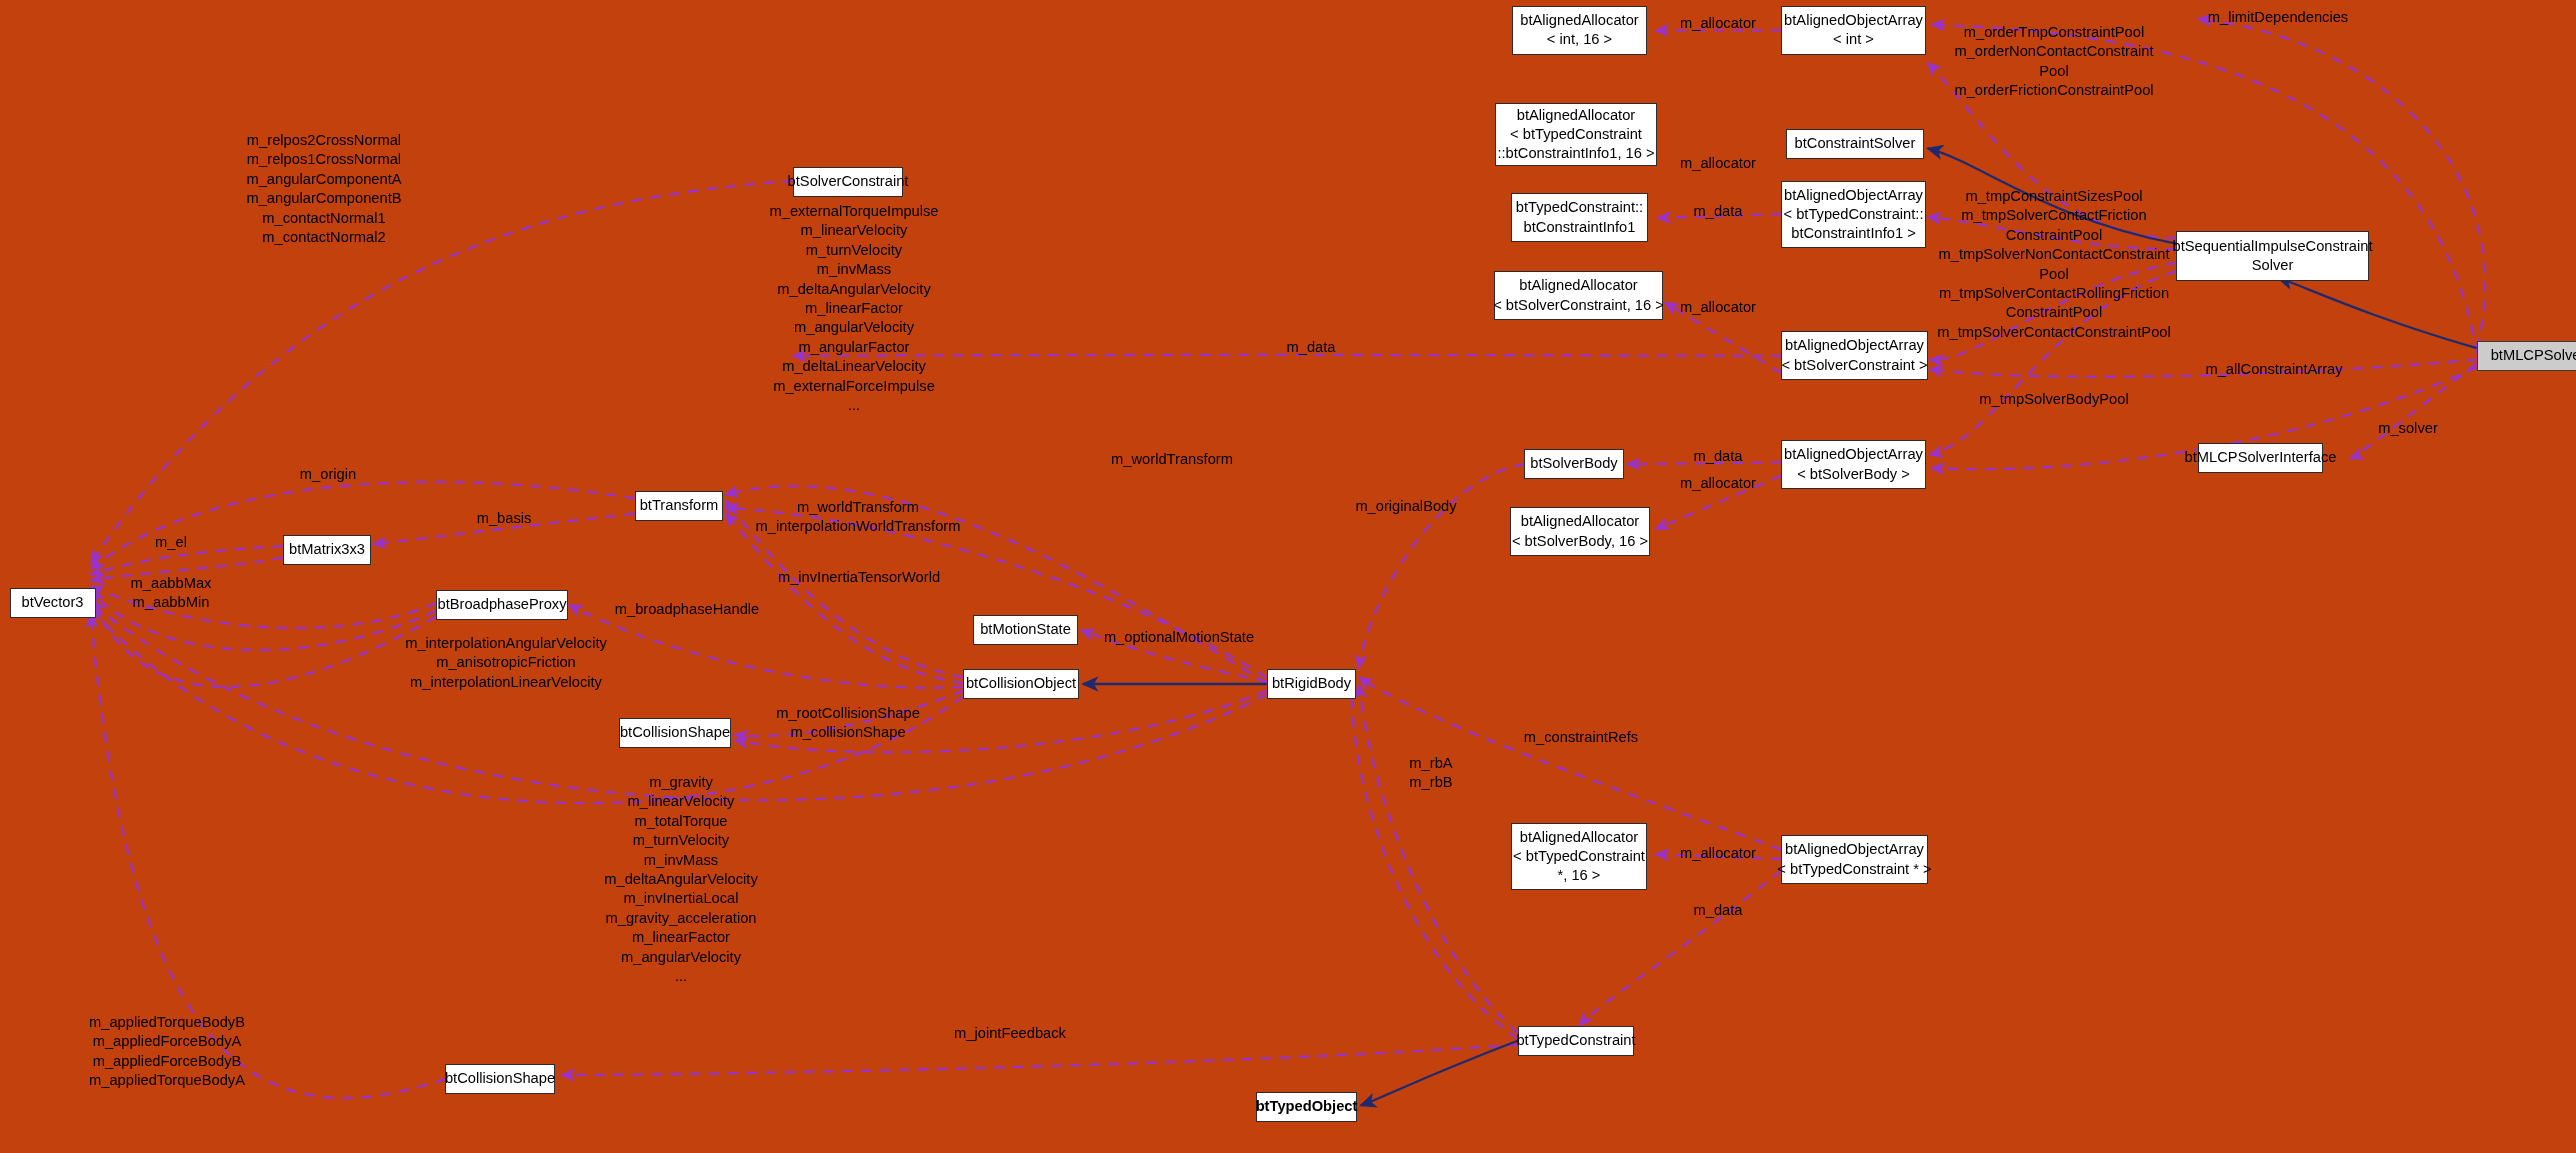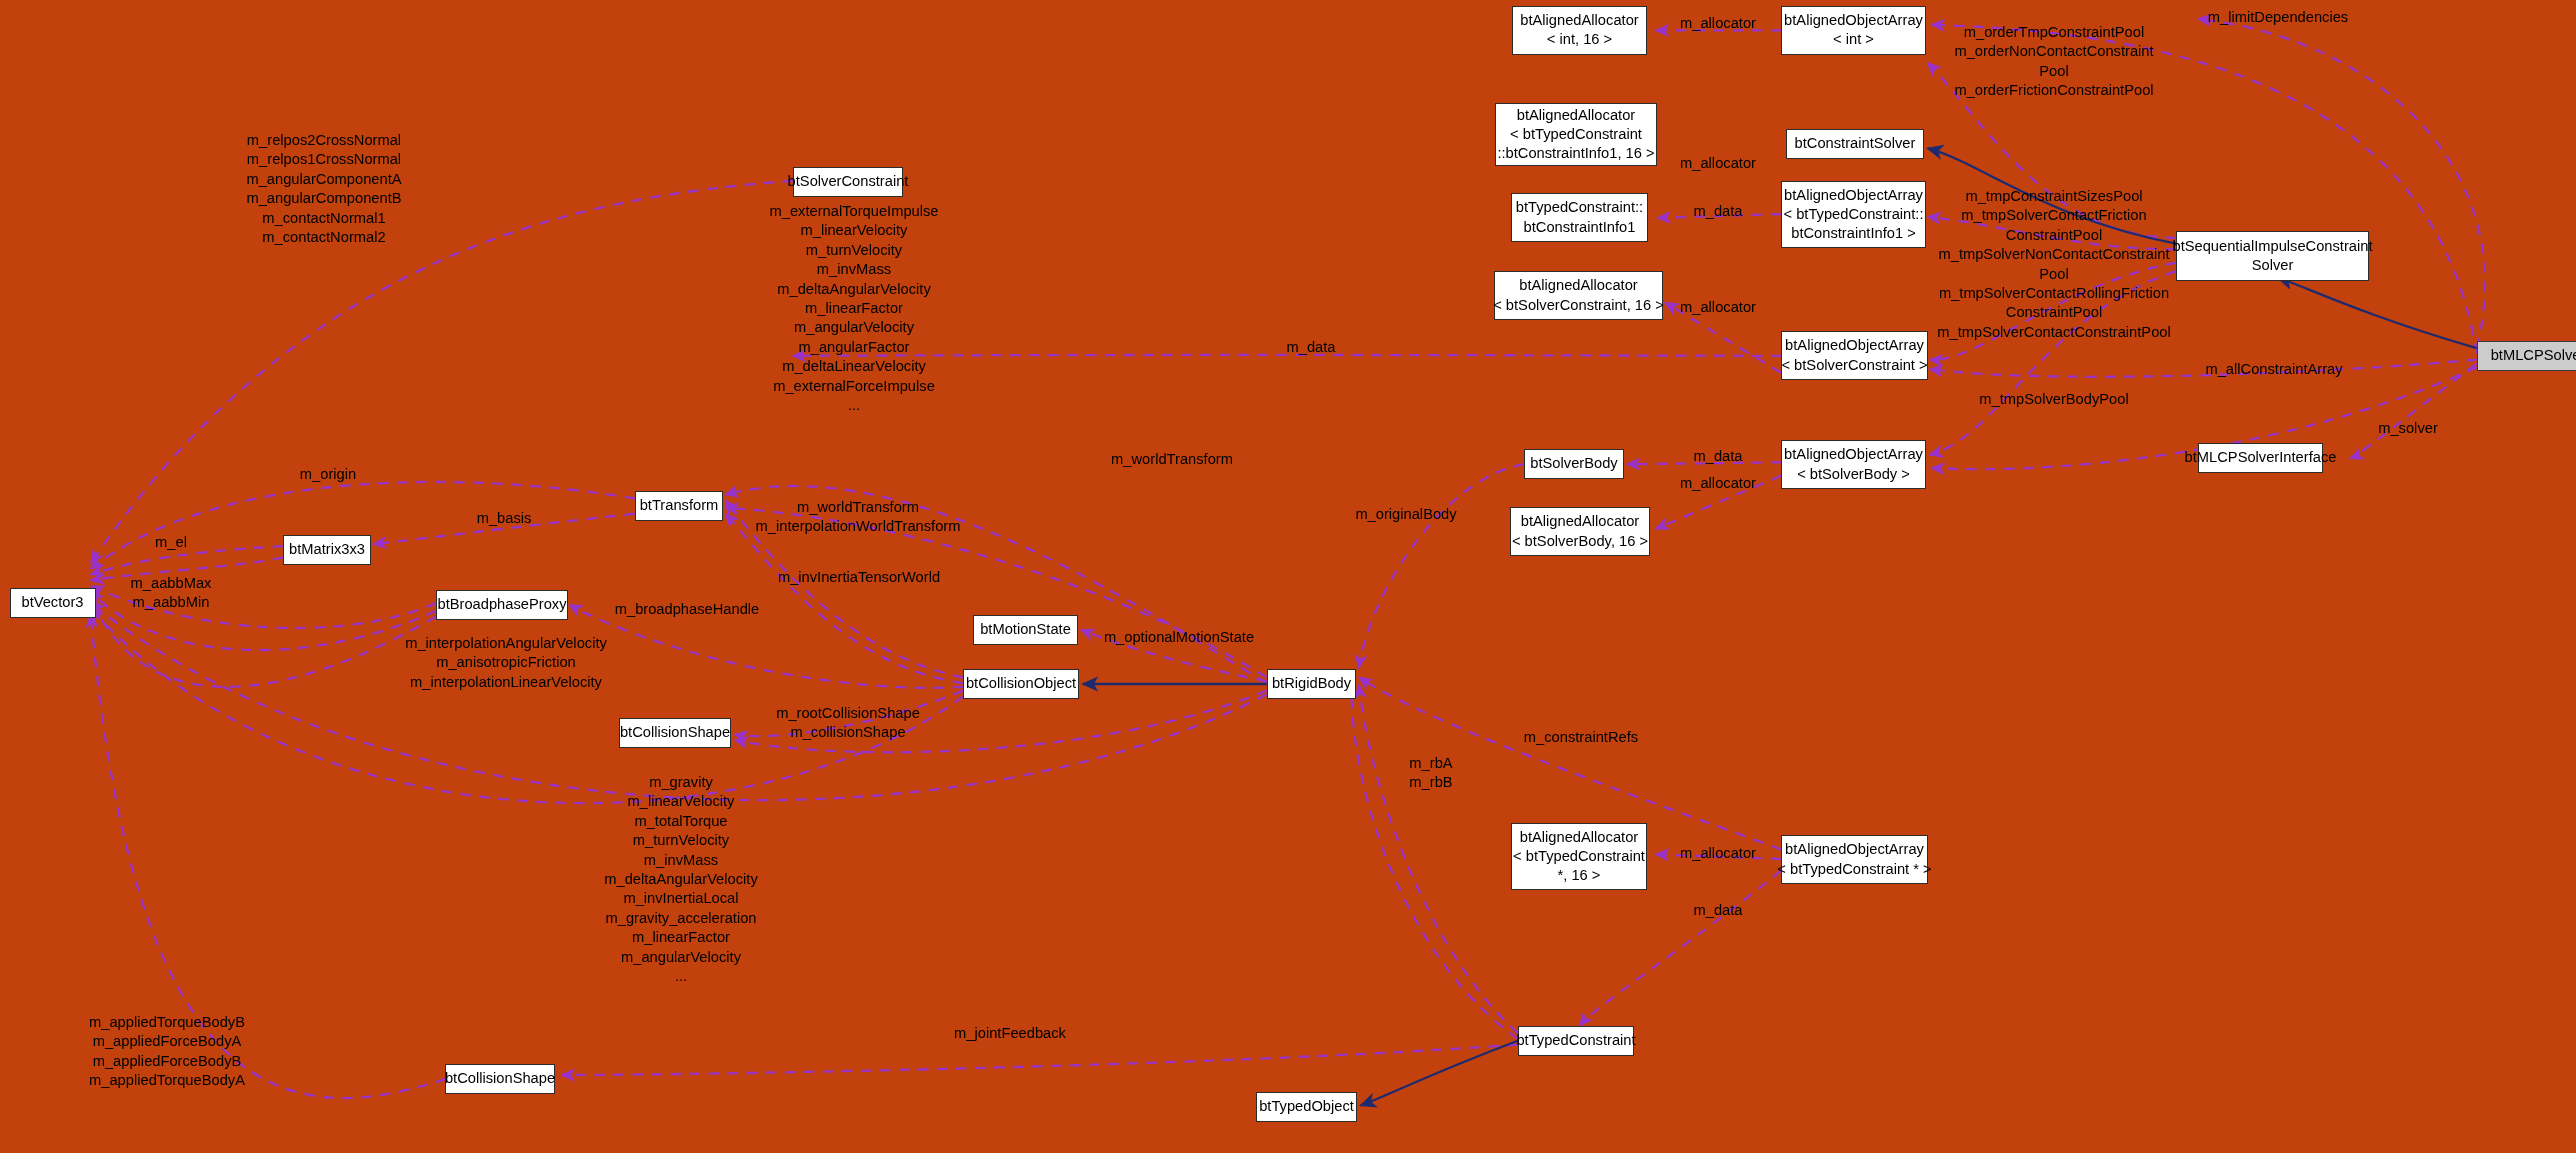--- a/index.html
+++ b/index.html
@@ -185,21 +185,21 @@
       <div class="node" style="left: 1781px; top: 835px; width: 147px; height: 49px;">
         <span class="ln">btAlignedObjectArray</span>
         <span class="ln">&lt; btTypedConstraint * &gt;</span>
       </div>
       <div class="node" style="left: 1518px; top: 1026px; width: 116px; height: 30px;">
         <span class="ln">btTypedConstraint</span>
       </div>
       <div class="node" style="left: 445px; top: 1064px; width: 110px; height: 30px;">
         <span class="ln">btCollisionShape</span>
       </div>
-      <div class="node" style="left: 1256px; top: 1092px; width: 101px; height: 30px;">
+      <div class="node" style="left: 1256px; top: 1092px; width: 101px; height: 30px; font-weight: bold;">
         <span class="ln">btTypedObject</span>
       </div>
     </div>
   <div id="labels-layer">
       <div class="lbl multi" style="left: 324px; top: 131px;">
         <div>m_relpos2CrossNormal</div>
         <div>m_relpos1CrossNormal</div>
         <div>m_angularComponentA</div>
         <div>m_angularComponentB</div>
         <div>m_contactNormal1</div>
@@ -291,21 +291,21 @@
         <div>m_invInertiaTensorWorld</div>
       </div>
       <div class="lbl multi" style="left: 687px; top: 600px;">
         <div>m_broadphaseHandle</div>
       </div>
       <div class="lbl multi" style="left: 506px; top: 634px;">
         <div>m_interpolationAngularVelocity</div>
         <div>m_anisotropicFriction</div>
         <div>m_interpolationLinearVelocity</div>
       </div>
-      <div class="lbl multi" style="left: 1406px; top: 497px; margin-top: 8px;">
+      <div class="lbl multi" style="left: 1406px; top: 497px;">
         <div>m_originalBody</div>
       </div>
       <div class="lbl multi" style="left: 1179px; top: 628px;">
         <div>m_optionalMotionState</div>
       </div>
       <div class="lbl multi" style="left: 848px; top: 704px;">
         <div>m_rootCollisionShape</div>
         <div>m_collisionShape</div>
       </div>
       <div class="lbl multi" style="left: 681px; top: 773px;">

